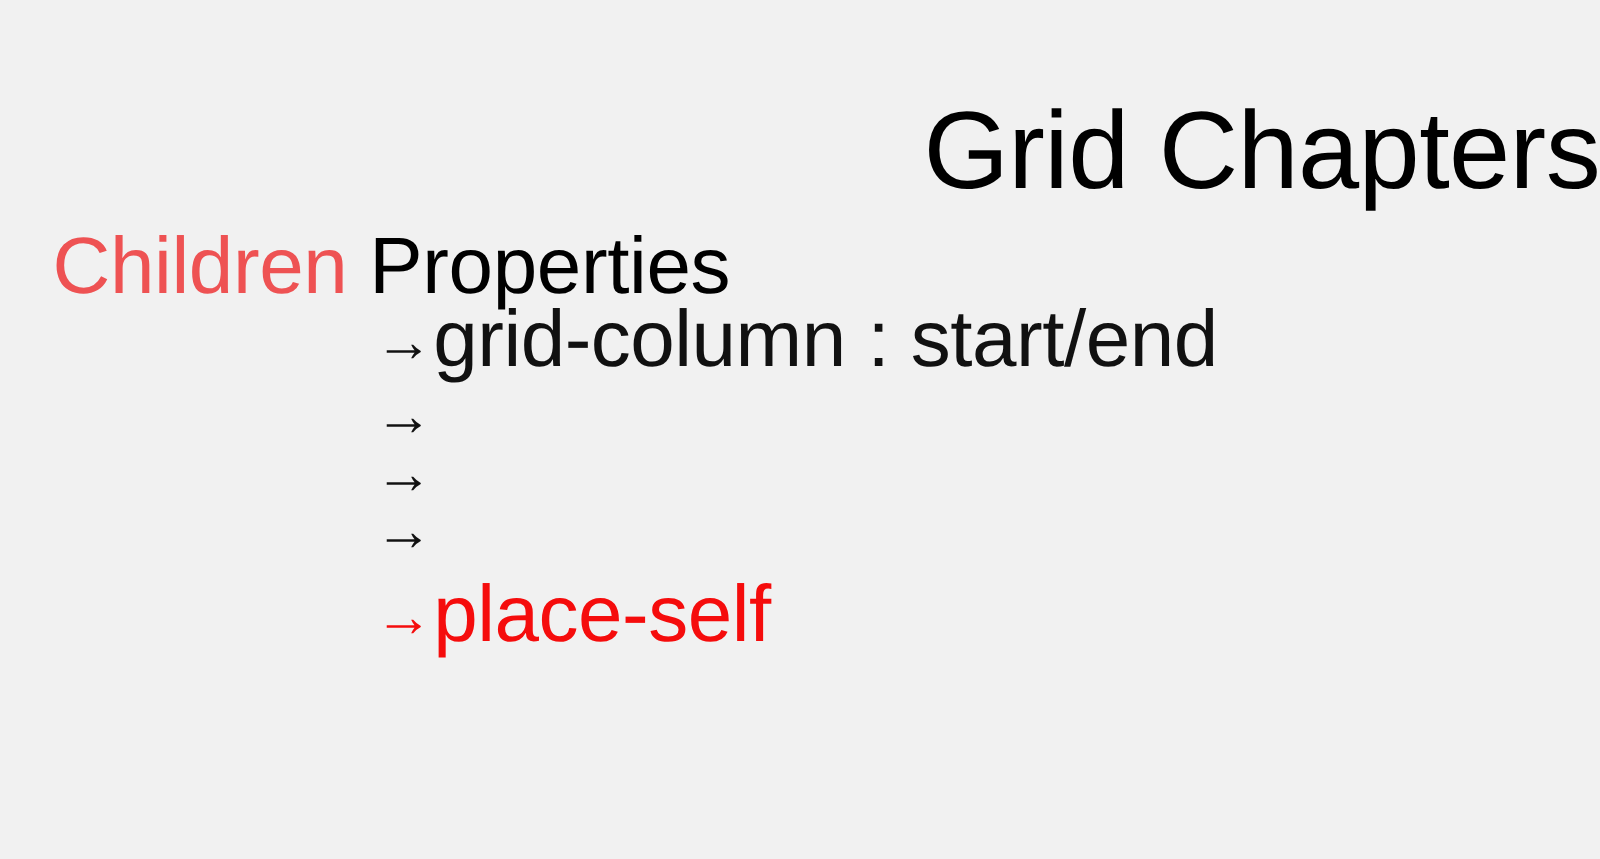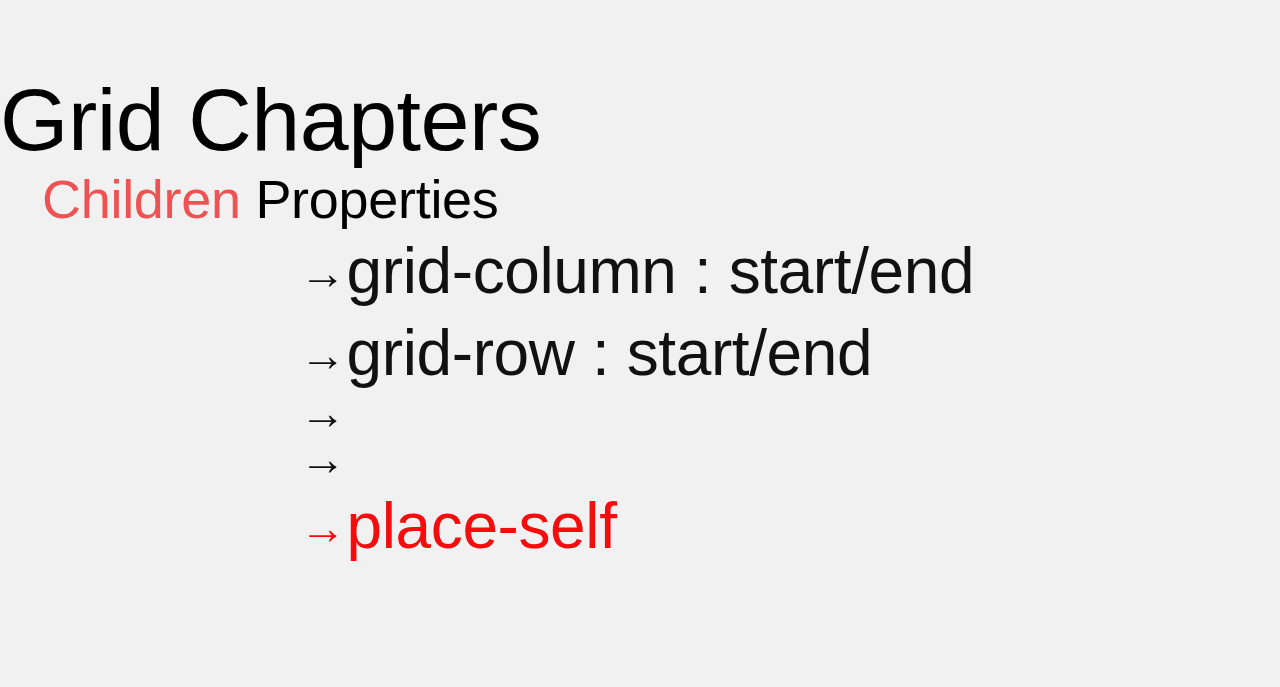--- a/index.html
+++ b/index.html
@@ -24,37 +24,37 @@
     background: #f1f1f1;
     box-sizing: border-box;
   }
 
   
   .slide-title {
     position: absolute;
     top: 12px;
     left: 0;
     width: 1280px;
-    text-align: left;
+    text-align: right;
     font-family: "Liberation Sans", sans-serif;
     font-size: 88px;
     font-weight: 400;
     line-height: 1.12;
     letter-spacing: -0.5px;
     color: #000000;
     white-space: nowrap;
   }
 
   
   .slide-subtitle {
     position: absolute;
     top: 124px;
     left: 42px;
     font-family: "Liberation Sans", sans-serif;
-    font-size: 54px;
+    font-size: 64px;
     font-weight: 400;
     line-height: 1.12;
     letter-spacing: -0.3px;
     color: #000000;
     white-space: nowrap;
   }
 
   .subtitle-accent {
     color: #ee5253;
   }
@@ -121,21 +121,20 @@
 
   <ul class="property-list">
 
     <li class="property-item">
       <span class="arrow-icon">→</span>
       <span class="property-label">grid-column : start/end</span>
     </li>
 
     <li class="property-item">
       <span class="arrow-icon">→</span>
-      <span class="property-label">grid-row : start/end</span>
     </li>
 
     <li class="property-item">
       <span class="arrow-icon">→</span>
     </li>
 
     <li class="property-item">
       <span class="arrow-icon">→</span>
     </li>
 

